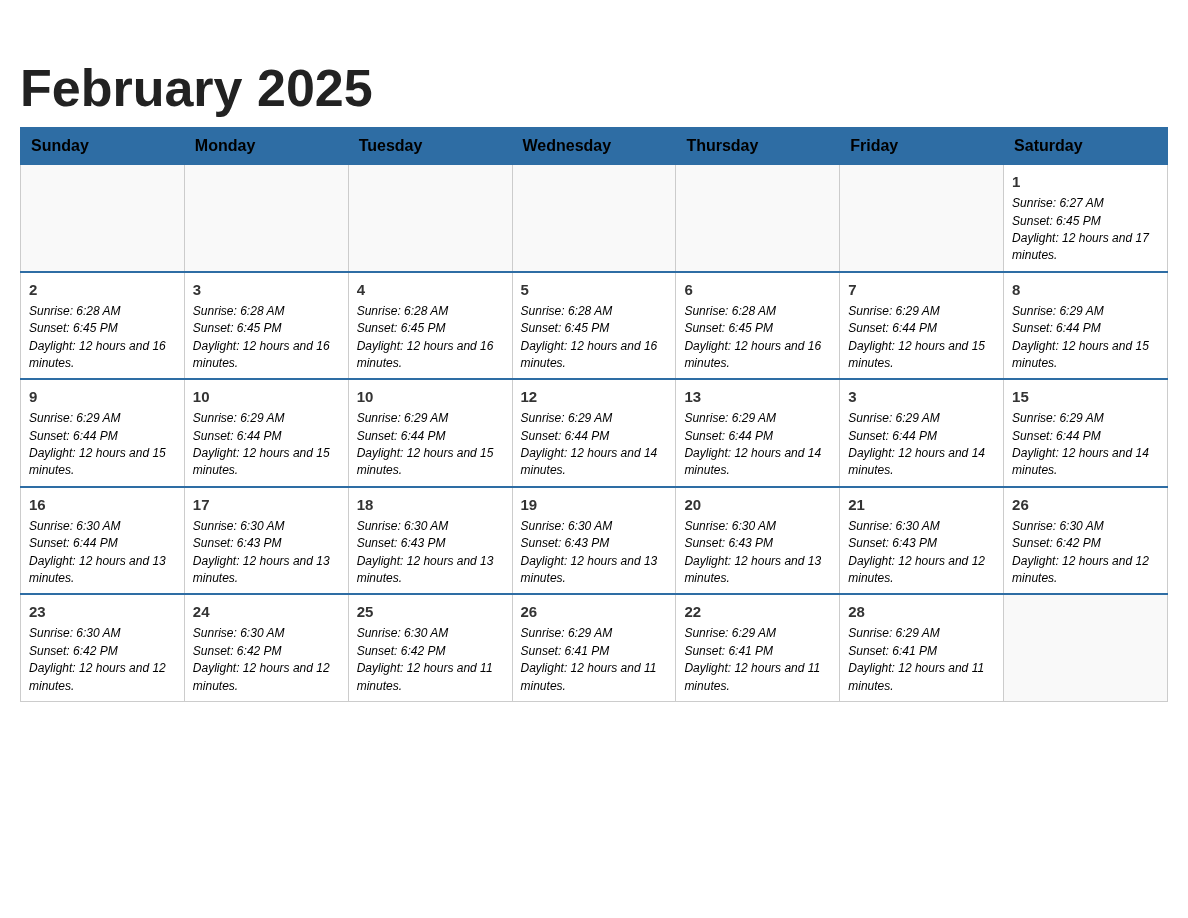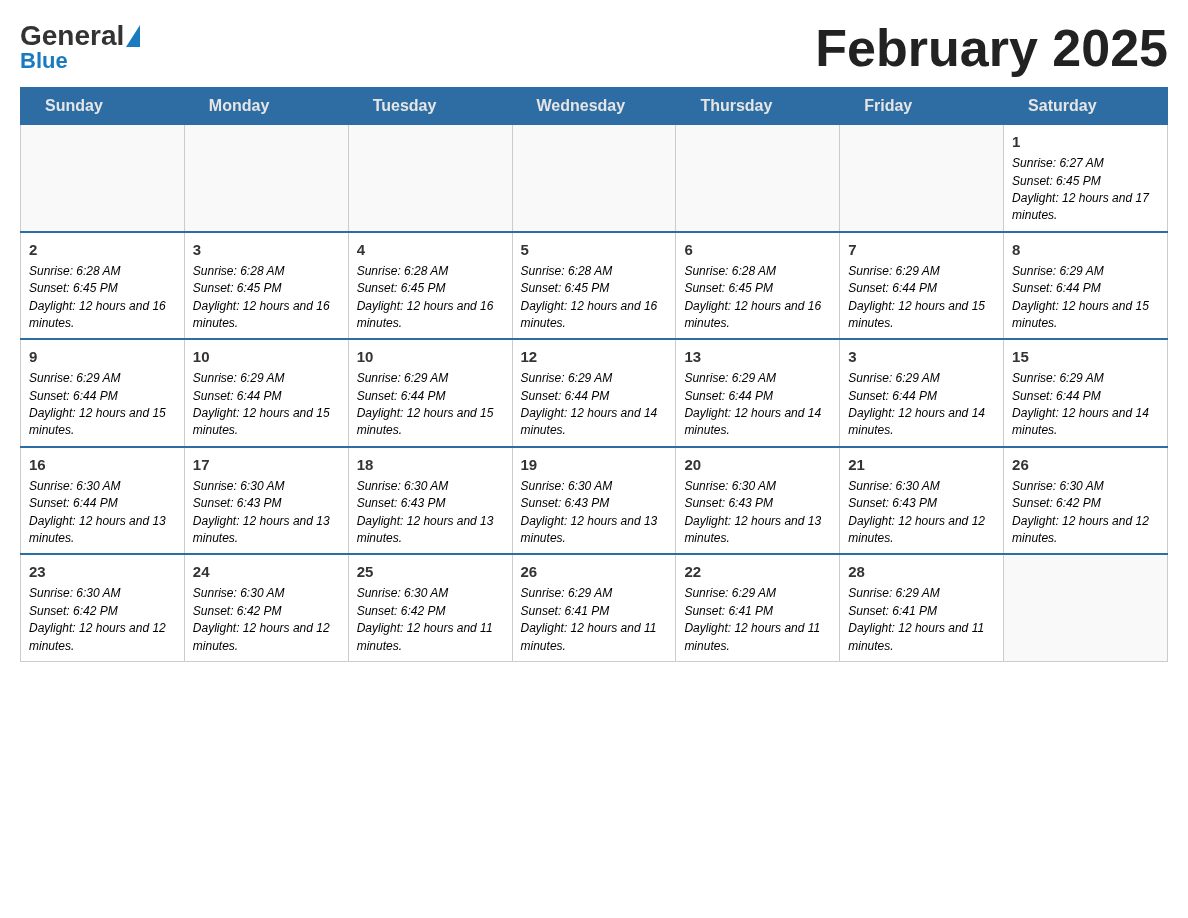--- a/index.html
+++ b/index.html
@@ -40,43 +40,44 @@
       margin: 0 2px;
     }
     .logo-blue {
       color: #1a7abf;
       font-size: 22px;
       font-weight: bold;
       margin-top: -4px;
     }
     .title-section {
       text-align: right;
+      margin-top: 40px;
     }
     .month-title {
       font-size: 52px;
       font-weight: bold;
       color: #222;
       line-height: 1.1;
     }
     .location-title {
       font-size: 22px;
       color: #444;
       margin-top: 4px;
     }
     .calendar-table {
       width: 100%;
       border-collapse: collapse;
       border: 1px solid #ccc;
     }
     .calendar-table th {
       background-color: #2e6da4;
-      color: #e5e5e5;
+      color: #000000;
       font-size: 16px;
       font-weight: bold;
-      padding: 8px 24px;
+      padding: 8px 10px;
       text-align: left;
       border: 1px solid #2e6da4;
     }
     .calendar-table td {
       vertical-align: top;
       border: 1px solid #ccc;
       padding: 6px 8px;
       width: calc(100% / 7);
       min-height: 120px;
       font-size: 12.5px;
@@ -99,27 +100,20 @@
       font-style: italic;
     }
     .empty-cell {
       background: #f9f9f9;
     }
   </style>
 </head>
 <body>
 
 <div class="header">
-  <div class="logo-container">
-    <div class="logo-text">
-      <span class="logo-general">General</span>
-      <span class="logo-triangle"></span>
-    </div>
-    <div class="logo-blue">Blue</div>
-  </div>
   <div class="title-section">
     <div class="month-title">February 2025</div>
   </div>
 </div>
 
 <table class="calendar-table">
   <thead>
     <tr>
     <th>Sunday</th>
         <th>Monday</th>

